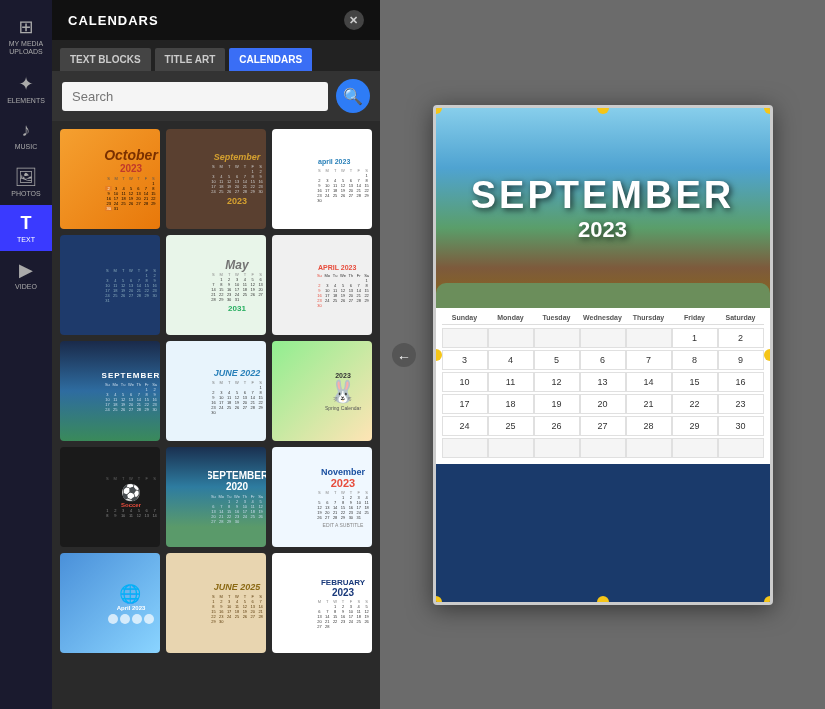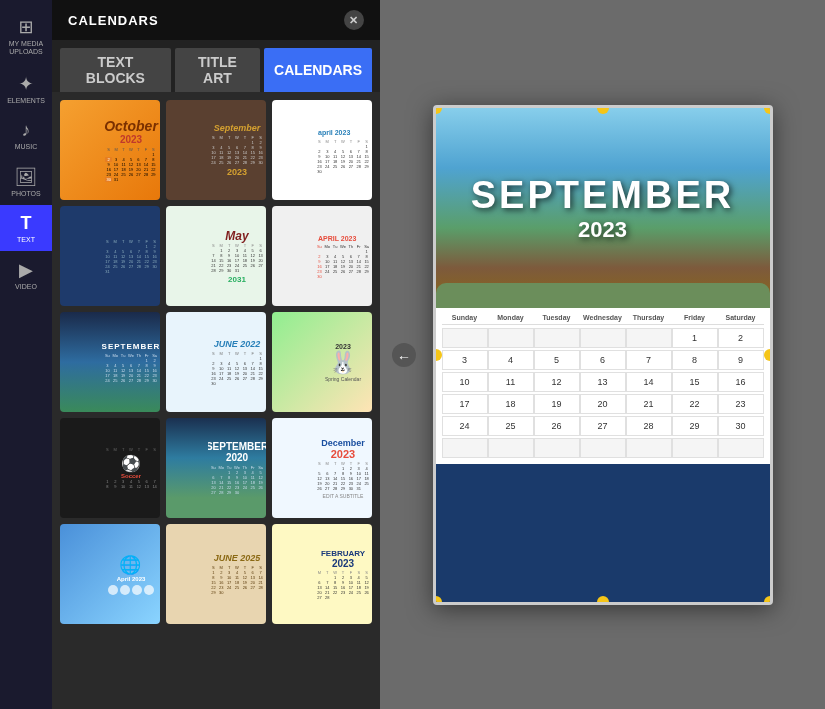--- a/index.html
+++ b/index.html
@@ -76,21 +76,21 @@
     }
 
     .tab-bar {
       display: flex;
       background: #222;
       padding: 8px 8px 0;
       gap: 4px;
     }
     .tab-btn {
       padding: 6px 10px;
-      font-size: 14px;
+      font-size: 10px;
       font-weight: bold;
       border: none;
       cursor: pointer;
       border-radius: 2px 2px 0 0;
       background: #444;
       color: #ccc;
     }
     .tab-btn.active {
       background: #3a6ef5;
       color: #fff;
@@ -352,20 +352,26 @@
     <span>CALENDARS</span>
     <div class="close-btn">✕</div>
   </div>
 
   <div class="tab-bar">
     <button class="tab-btn">TEXT BLOCKS</button>
     <button class="tab-btn">TITLE ART</button>
     <button class="tab-btn active">CALENDARS</button>
   </div>
 
+  <div class="search-bar">
+    <input class="search-input" type="text" placeholder="Search" style="">
+    <button class="search-btn">
+      <span>🔍</span>
+    </button>
+  </div>
 
   <div class="grid-area">
 
     <div class="cal-thumb" style="background:linear-gradient(135deg,#f5a030,#e8780a);">
       <div class="thumb-inner">
         <div style="color:#7a3000;font-size:14px;font-weight:bold;font-style:italic;">October</div>
         <div style="color:#c0392b;font-size:10px;font-weight:bold;">2023</div>
         <div style="display:grid;grid-template-columns:repeat(7,1fr);width:90%;font-size:4px;text-align:center;margin-top:2px;">
           <span style="color:#555;">S</span>
             <span style="color:#555;">M</span>
@@ -562,21 +568,21 @@
             <span>28</span>
             <span>29</span>
             <span>30</span>
           <span>31</span>
         </div>
       </div>
     </div>
 
     <div class="cal-thumb" style="background:#e8f5e9;">
       <div class="thumb-inner">
-        <div style="color:#7f1d1d;font-size:12px;font-weight:bold;font-style:italic;">May</div>
+        <div style="color:#737373;font-size:12px;font-weight:bold;font-style:italic;">May</div>
         <div style="display:grid;grid-template-columns:repeat(7,1fr);width:95%;font-size:4px;text-align:center;color:#333;">
           <span style="color:#888;">S</span>
             <span style="color:#888;">M</span>
             <span style="color:#888;">T</span>
             <span style="color:#888;">W</span>
             <span style="color:#888;">T</span>
             <span style="color:#888;">F</span>
             <span style="color:#888;">S</span>
           <span></span>
             <span>1</span>
@@ -849,21 +855,21 @@
           <span>27</span>
             <span>28</span>
             <span>29</span>
             <span>30</span>
         </div>
       </div>
     </div>
 
     <div class="cal-thumb" style="background:#f0f8ff;">
       <div class="thumb-inner">
-        <div style="color:#1a4fa0;font-size:9px;font-weight:bold;">December</div>
+        <div style="color:#1a4fa0;font-size:9px;font-weight:bold;">November</div>
         <div style="color:#e74c3c;font-size:11px;font-weight:900;">2023</div>
         <div style="display:grid;grid-template-columns:repeat(7,1fr);width:95%;font-size:4px;text-align:center;color:#333;margin-top:1px;">
           <span style="color:#888;">S</span>
             <span style="color:#888;">M</span>
             <span style="color:#888;">T</span>
             <span style="color:#888;">W</span>
             <span style="color:#888;">T</span>
             <span style="color:#888;">F</span>
             <span style="color:#888;">S</span>
           <span></span>
@@ -956,21 +962,21 @@
             <span>25</span>
             <span>26</span>
             <span>27</span>
             <span>28</span>
           <span>29</span>
             <span>30</span>
         </div>
       </div>
     </div>
 
-    <div class="cal-thumb" style="background:#fef9c3;">
+    <div class="cal-thumb" style="background:#ffffff;">
       <div class="thumb-inner">
         <div style="color:#1a3a7b;font-size:8px;font-weight:bold;">FEBRUARY</div>
         <div style="color:#1a3a7b;font-size:10px;font-weight:bold;">2023</div>
         <div style="display:grid;grid-template-columns:repeat(7,1fr);width:95%;font-size:4px;text-align:center;color:#333;margin-top:1px;">
           <span style="color:#888;">M</span>
             <span style="color:#888;">T</span>
             <span style="color:#888;">W</span>
             <span style="color:#888;">T</span>
             <span style="color:#888;">F</span>
             <span style="color:#888;">S</span>

